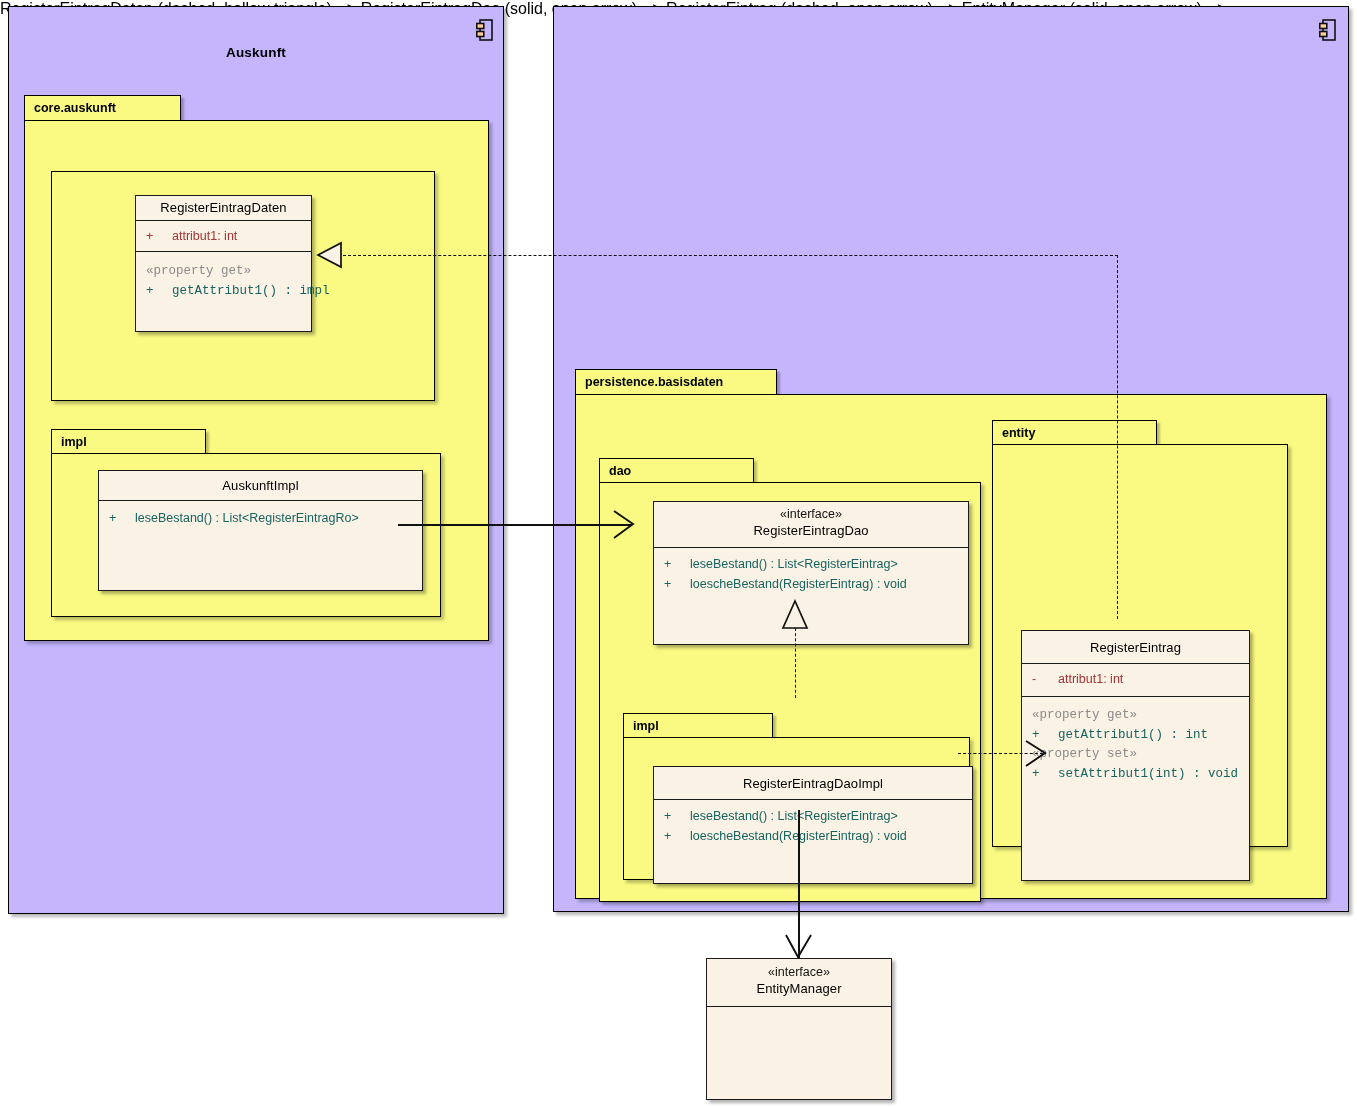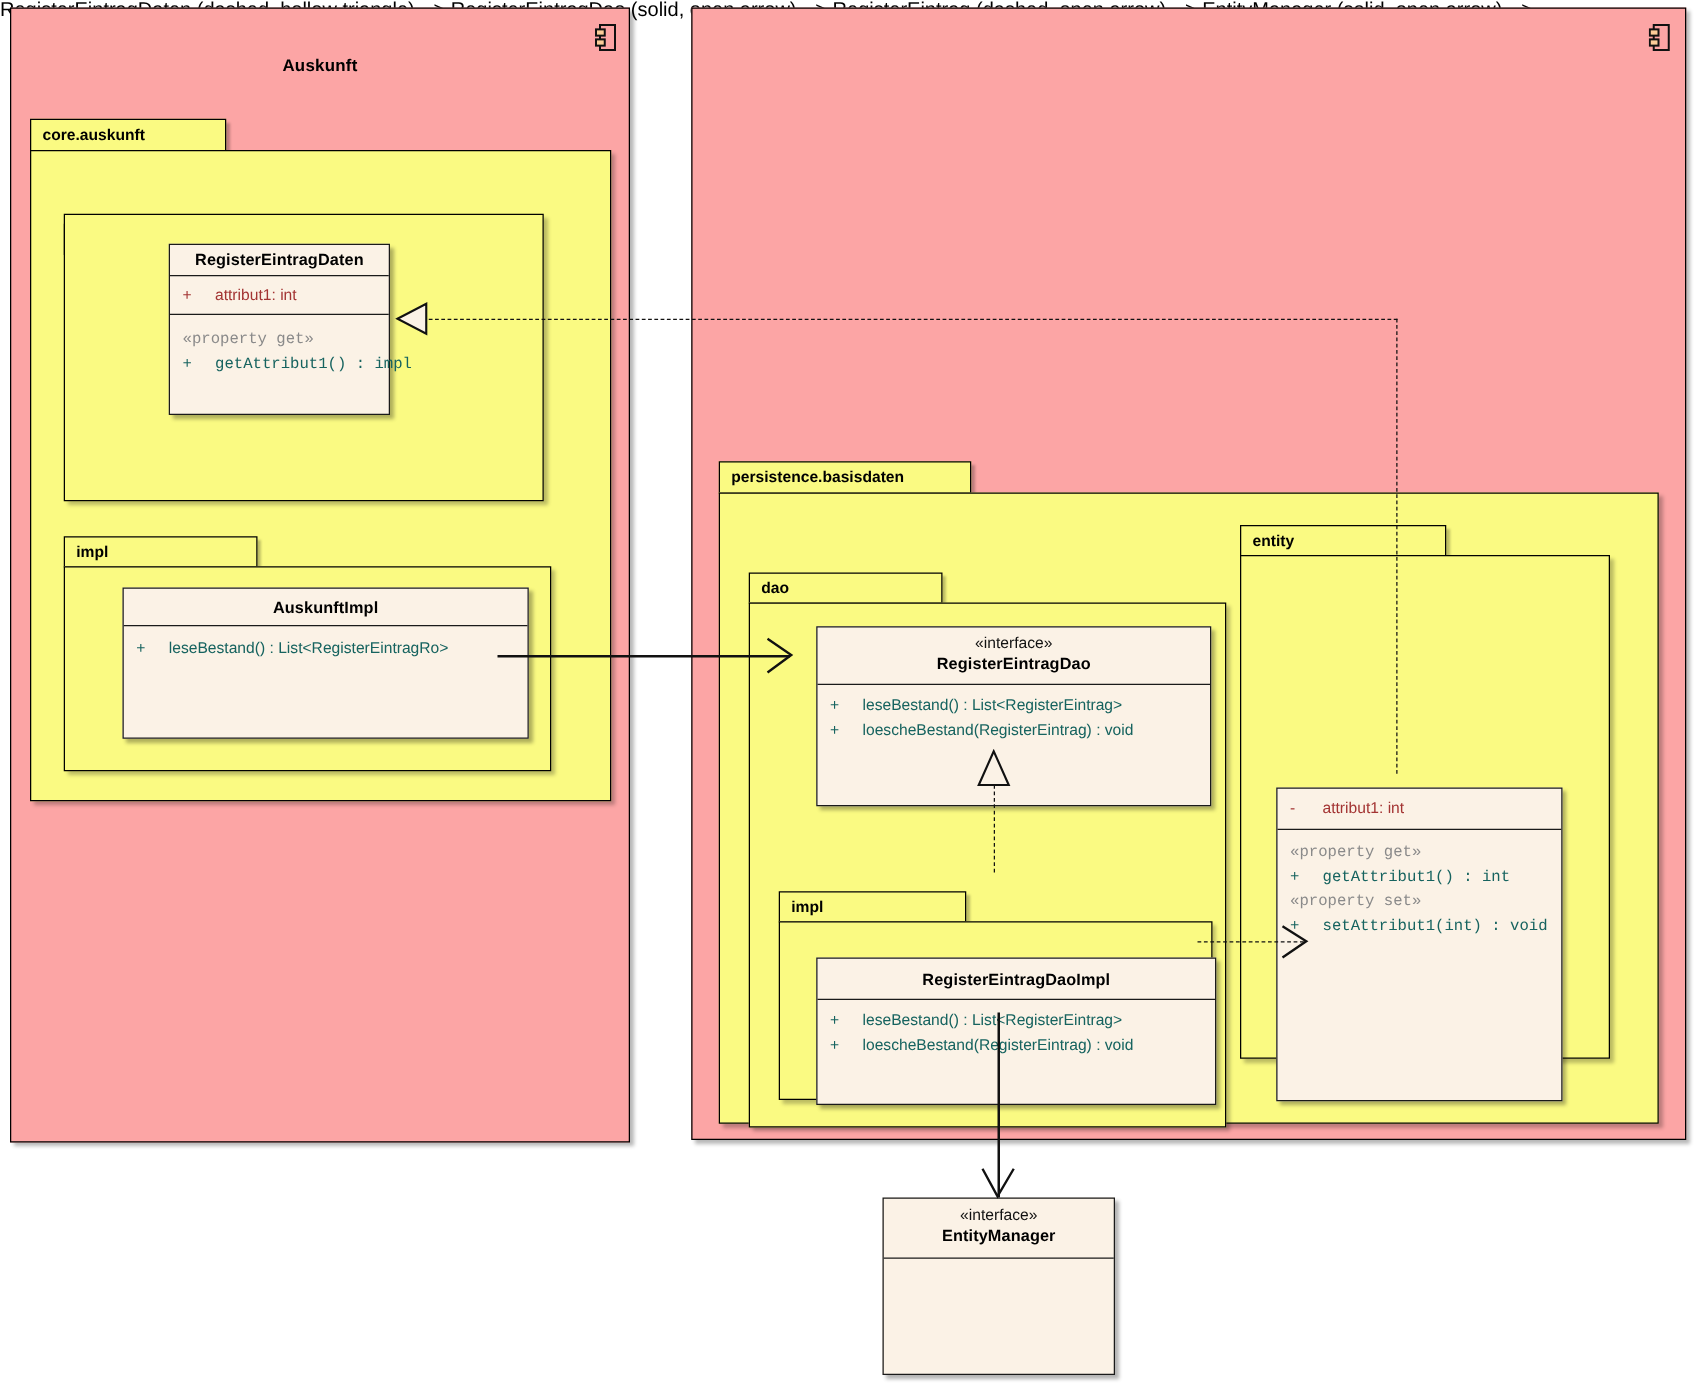--- a/index.html
+++ b/index.html
@@ -2,21 +2,21 @@
 <html><head>
 <meta charset="utf-8">
 <title>UML Component Diagram</title>
 <style>
   html,body{margin:0;padding:0;background:#ffffff;}
   body{width:1357px;height:1107px;position:relative;overflow:hidden;
        font-family:"Liberation Sans","DejaVu Sans",sans-serif;}
   #canvas{position:absolute;left:0;top:0;width:1357px;height:1107px;}
 
   
-  .component{position:absolute;background:#fca5a5;border:1.5px solid #000;
+  .component{position:absolute;background:#c4b5fd;border:1.5px solid #000;
              box-shadow:3px 3px 3px rgba(0,0,0,.28);box-sizing:border-box;}
   .component-title{position:absolute;left:0;right:0;text-align:center;
                    font-size:13.5px;font-weight:bold;color:#000;letter-spacing:.2px;}
   .comp-icon{position:absolute;width:17px;height:22px;}
 
   
   .pkg{position:absolute;box-sizing:border-box;}
   .pkg-tab{position:absolute;left:0;top:0;background:#FAFA82;
            border:1.5px solid #000;box-sizing:border-box;
            box-shadow:3px 3px 2px rgba(0,0,0,.25);}
@@ -24,21 +24,21 @@
                  font-size:12.5px;font-weight:bold;color:#000;white-space:nowrap;}
   .pkg-body{position:absolute;left:0;background:#FAFA82;border:1.5px solid #000;
             box-sizing:border-box;box-shadow:3px 3px 3px rgba(0,0,0,.25);}
 
   
   .cls{position:absolute;background:#FBF2E6;border:1.5px solid #1a1a1a;
        box-sizing:border-box;box-shadow:3px 3px 3px rgba(0,0,0,.3);}
   .cls-head{box-sizing:border-box;border-bottom:1.5px solid #1a1a1a;
             text-align:center;padding:5px 4px 6px 4px;}
   .cls-stereo{font-size:12.5px;color:#111;line-height:15px;}
-  .cls-name{font-size:13px;font-weight:bold;color:#000;line-height:17px;letter-spacing:.1px;}
+  .cls-name{font-size:13px;font-weight:normal;color:#000;line-height:17px;letter-spacing:.1px;}
   .cls-sec{box-sizing:border-box;padding:5px 0 6px 0;}
   .cls-sec.divider{border-top:1.5px solid #1a1a1a;font-family:Liberation Mono, monospace;}
   .row{display:flex;align-items:baseline;font-size:12.5px;line-height:20px;
        white-space:nowrap;padding-left:10px;}
   .vis{display:inline-block;width:26px;flex:0 0 26px;}
   .attr .vis,.attr .txt{color:#A33433;}
   .meth .vis,.meth .txt{color:#16635F;}
   .stereo-row{font-size:12.5px;line-height:19px;color:#8a8a8a;padding-left:10px;
               white-space:nowrap;}
 
@@ -179,20 +179,23 @@
         </div>
       </div>
 
       <div class="pkg" style="left:417px;top:51px;width:296px;height:427px;">
         <div class="pkg-tab" style="width:165px;height:25px;">
           <span class="pkg-tab-label">entity</span>
         </div>
         <div class="pkg-body" style="top:24px;width:296px;height:403px;"></div>
 
         <div class="cls" style="left:29px;top:210px;width:229px;height:251px;">
+          <div class="cls-head" style="height:33px;padding-top:8px;">
+            <div class="cls-name">RegisterEintrag</div>
+          </div>
           <div class="cls-sec" style="height:32px;padding-top:5px;">
             <div class="row attr">
               <span class="vis">-</span>
               <span class="txt">attribut1:  int</span>
             </div>
           </div>
           <div class="cls-sec divider" style="padding-top:9px;">
             <div class="stereo-row">«property get»</div>
             <div class="row meth">
               <span class="vis">+</span>

